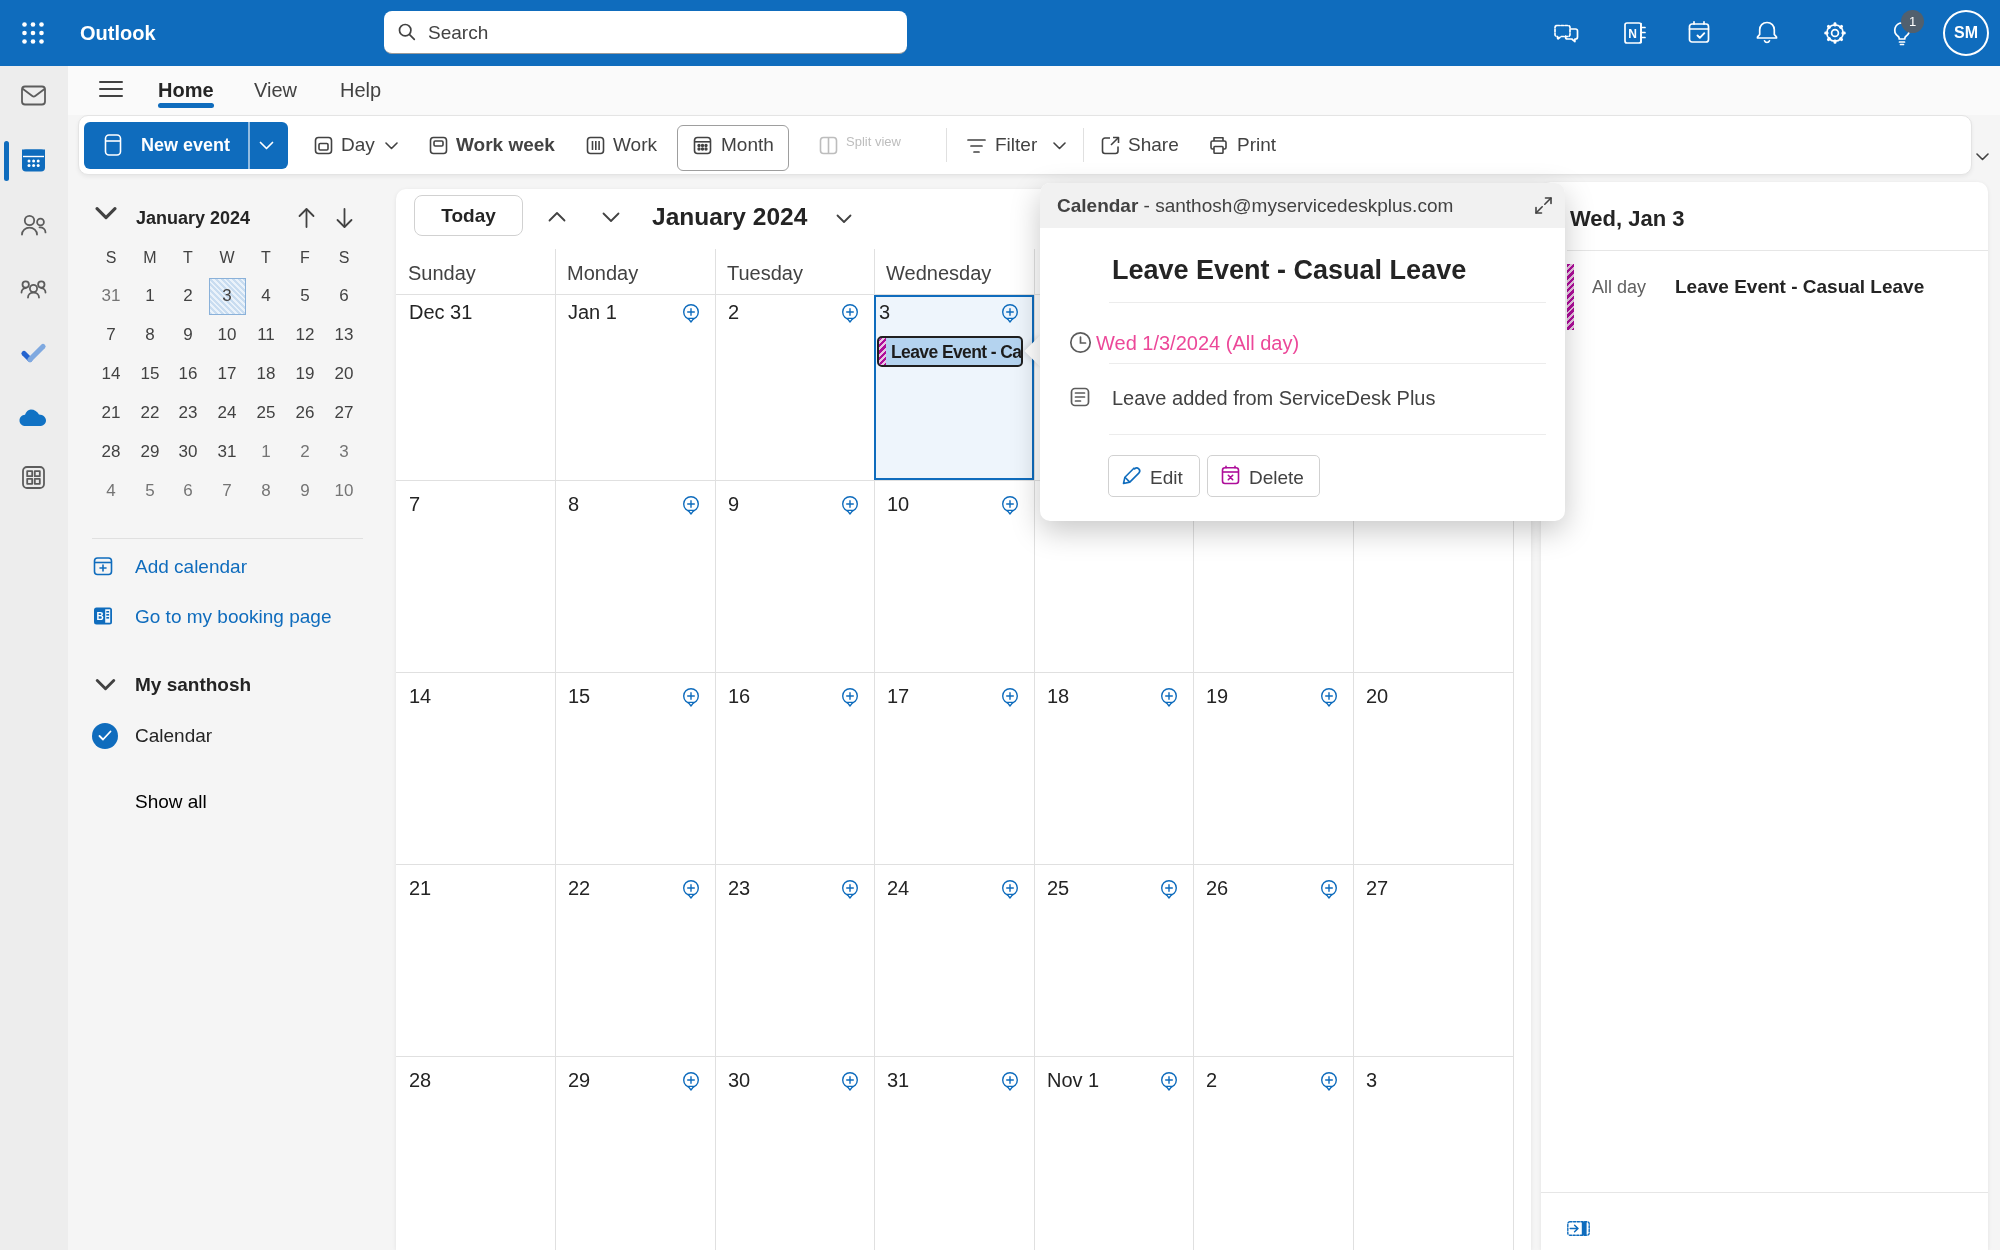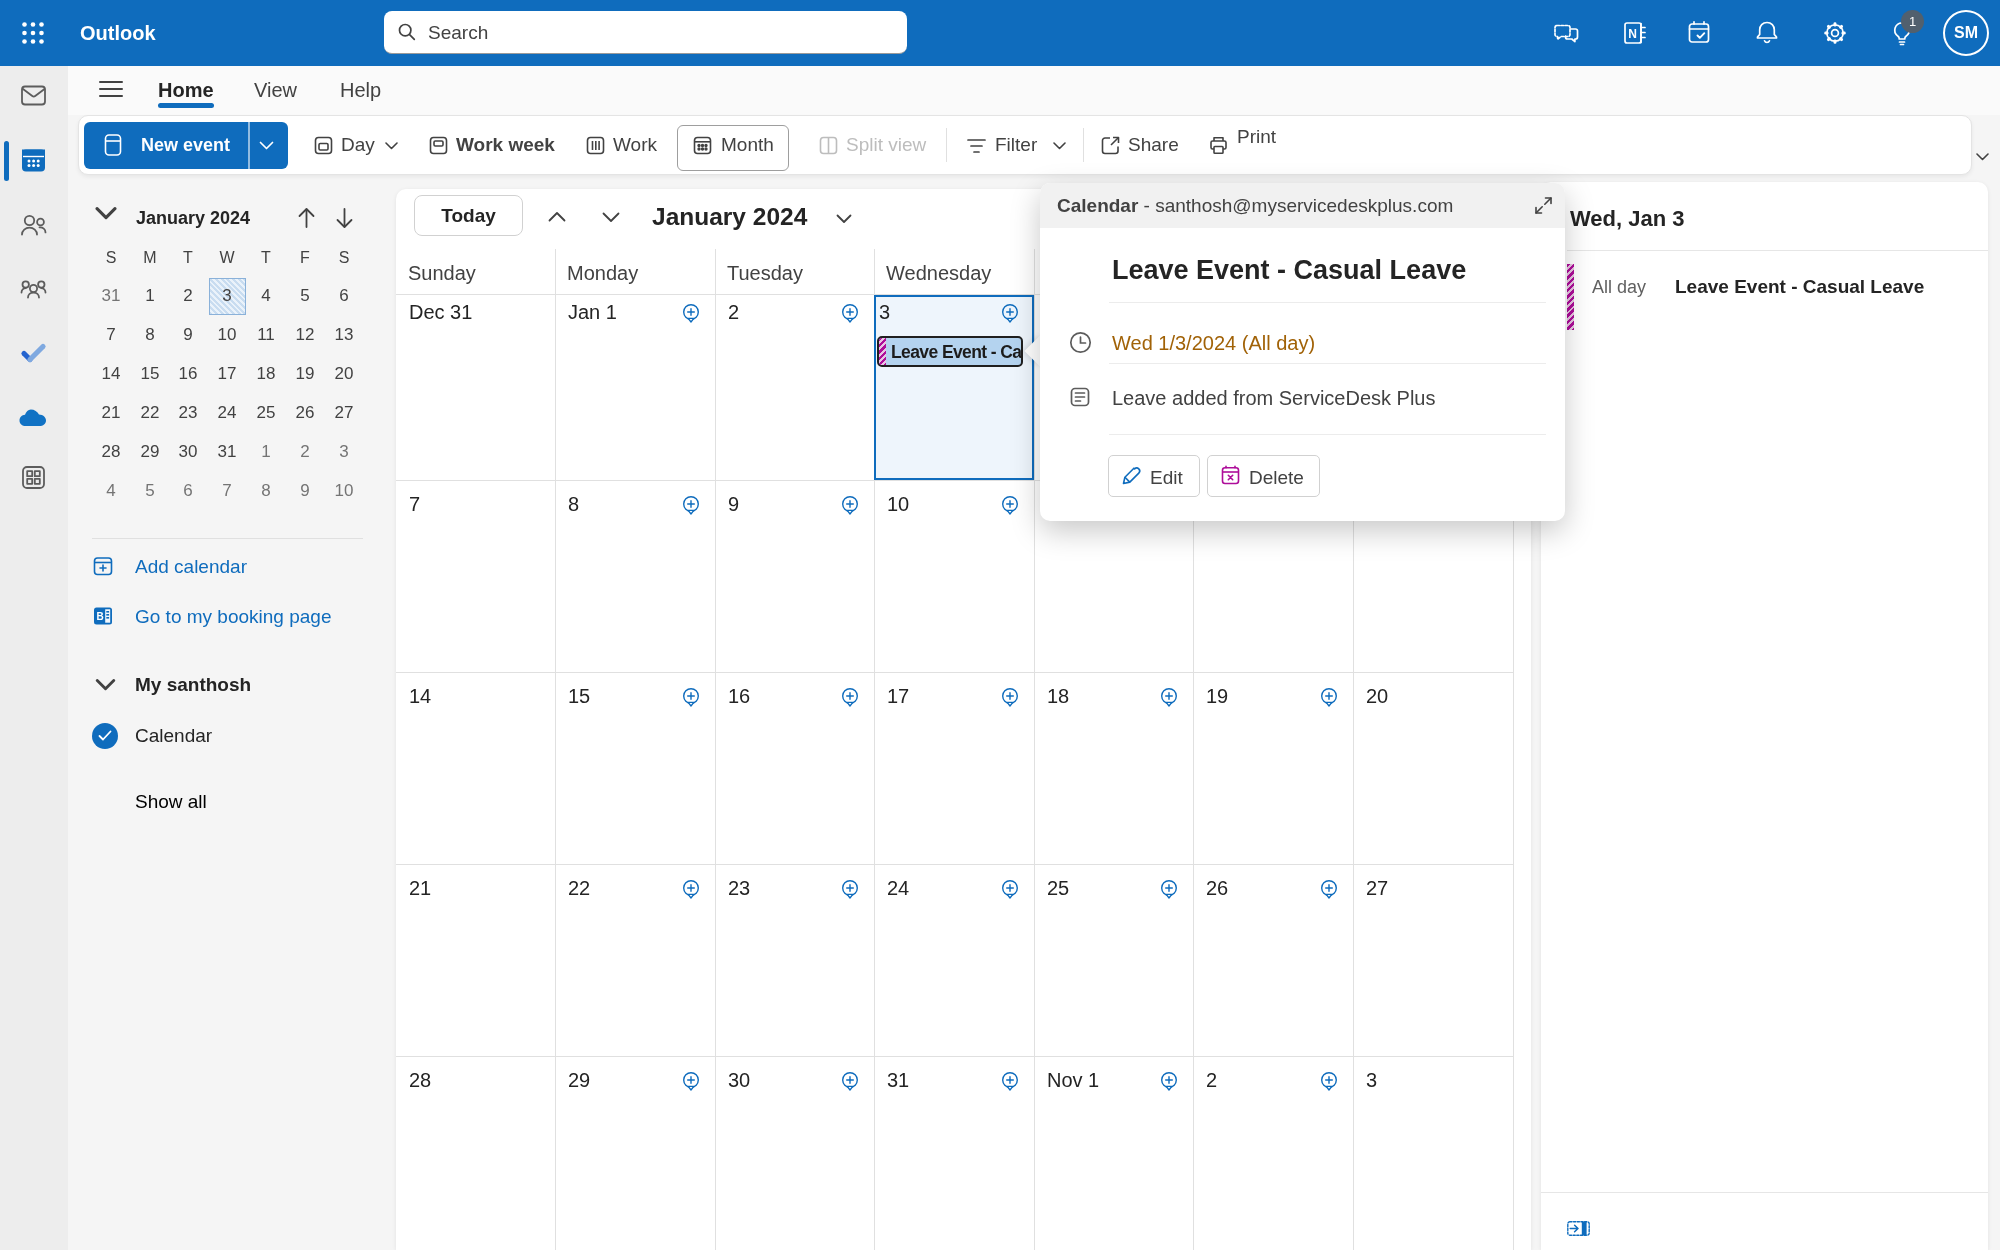--- a/index.html
+++ b/index.html
@@ -164,21 +164,21 @@
       <circle cx="14.0" cy="10.5" r="0.9" fill="#424242"></circle>
       <circle cx="7.0" cy="14.0" r="0.9" fill="#424242"></circle>
       <circle cx="10.5" cy="14.0" r="0.9" fill="#424242"></circle>
       <circle cx="14.0" cy="14.0" r="0.9" fill="#424242"></circle>
     </svg>
 <div class="abs" style="left:721px;top:134px;font-size:19px;font-weight:400;color:#424242;">Month</div>
 <svg class="abs" style="left:818px;top:135px;" width="21" height="21" viewBox="0 0 21 21" fill="none" stroke="#bdbdbd" stroke-width="1.6" stroke-linejoin="round">
       <rect x="2.5" y="2.5" width="16" height="16" rx="3"></rect>
       <line x1="10.5" y1="2.5" x2="10.5" y2="18.5"></line>
     </svg>
-<div class="abs" style="left:846px;top:134px;font-size:19px;font-weight:400;color:#bdbdbd;">Split view</div>
+<div class="abs" style="left:846px;top:134px;font-size:13px;font-weight:400;color:#bdbdbd;">Split view</div>
 <div class="abs" style="left:946px;top:128px;width:1px;height:34px;background:#e0e0e0;"></div>
 <svg class="abs" style="left:966px;top:138px;" width="21" height="16" viewBox="0 0 21 16" stroke="#424242" stroke-width="1.7" stroke-linecap="round">
       <line x1="2" y1="2" x2="19" y2="2"></line>
       <line x1="5" y1="8" x2="16" y2="8"></line>
       <line x1="8" y1="14" x2="13" y2="14"></line>
     </svg>
 <div class="abs" style="left:995px;top:134px;font-size:19px;font-weight:400;color:#424242;">Filter</div>
 <svg class="abs" style="left:1053px;top:142px;" width="13" height="8" viewBox="0 0 13 8" fill="none" stroke="#424242" stroke-width="1.6" stroke-linecap="round" stroke-linejoin="round">
       <path d="M1 1l5.5 5.5L12 1"></path>
     </svg>
@@ -187,21 +187,21 @@
       <path d="M10 3H5a2.5 2.5 0 0 0-2.5 2.5V16A2.5 2.5 0 0 0 5 18.5h10.5A2.5 2.5 0 0 0 18 16v-4.5"></path>
       <path d="M13 2.5h5.5V8"></path>
       <path d="M18 3L11 10"></path>
     </svg>
 <div class="abs" style="left:1128px;top:134px;font-size:19px;font-weight:400;color:#424242;">Share</div>
 <svg class="abs" style="left:1208px;top:135px;" width="21" height="21" viewBox="0 0 21 21" fill="none" stroke="#424242" stroke-width="1.6" stroke-linejoin="round">
       <path d="M6 6V2.8h9V6"></path>
       <rect x="3" y="6" width="15" height="8" rx="1.6"></rect>
       <rect x="6" y="11.5" width="9" height="6.7" rx="0.8" fill="#fff"></rect>
     </svg>
-<div class="abs" style="left:1237px;top:126px;font-size:19px;font-weight:400;color:#424242;">Print</div>
+<div class="abs" style="left:1237px;top:134px;font-size:19px;font-weight:400;color:#424242;">Print</div>
 <svg class="abs" style="left:1976px;top:153px;" width="13" height="8" viewBox="0 0 13 8" fill="none" stroke="#424242" stroke-width="1.6" stroke-linecap="round" stroke-linejoin="round">
       <path d="M1 1l5.5 5.5L12 1"></path>
     </svg>
 <svg class="abs" style="left:95px;top:207px;" width="22" height="13" viewBox="0 0 13 8" fill="none" stroke="#424242" stroke-width="1.9" stroke-linecap="round" stroke-linejoin="round">
       <path d="M1 1l5.5 5.5L12 1"></path>
     </svg>
 <div class="abs" style="left:136px;top:208px;font-size:18px;font-weight:700;color:#242424;">January 2024</div>
 <svg class="abs" style="left:296px;top:207px;" width="21" height="22" viewBox="0 0 21 22" fill="none" stroke="#424242" stroke-width="1.8" stroke-linecap="round" stroke-linejoin="round">
       <path d="M10.5 20V2.5"></path>
       <path d="M3.5 9L10.5 2l7 7"></path>
@@ -511,21 +511,21 @@
         <path d="M17 2l-6.2 6.2"></path>
         <path d="M7.5 17H2v-5.5"></path>
         <path d="M2 17l6.2-6.2"></path>
       </svg>
 <div class="abs" style="left:72px;top:72px;font-size:27px;font-weight:700;color:#242424;">Leave Event - Casual Leave</div>
 <div class="abs" style="left:69px;top:119px;width:437px;height:1px;background:#ececec;"></div>
 <svg class="abs" style="left:29px;top:148px;" width="23" height="23" viewBox="0 0 23 23" fill="none" stroke="#5c5c5c" stroke-width="1.7" stroke-linecap="round">
         <circle cx="11.5" cy="11.5" r="9.7"></circle>
         <path d="M11.5 6.2v5.8h5"></path>
       </svg>
-<div class="abs" style="left:72px;top:149px;font-size:20px;color:#a16207;">Wed 1/3/2024 (All day)</div>
+<div class="abs" style="left:56px;top:149px;font-size:20px;color:#ec4899;">Wed 1/3/2024 (All day)</div>
 <div class="abs" style="left:69px;top:180px;width:437px;height:1px;background:#ececec;"></div>
 <svg class="abs" style="left:29px;top:203px;" width="22" height="22" viewBox="0 0 22 22" fill="none" stroke="#5c5c5c" stroke-width="1.7" stroke-linecap="round" stroke-linejoin="round">
         <rect x="2.5" y="2.5" width="17" height="17" rx="3.5"></rect>
         <path d="M6.5 7h9M6.5 11h9M6.5 15h5"></path>
       </svg>
 <div class="abs" style="left:72px;top:204px;font-size:20px;color:#424242;">Leave added from ServiceDesk Plus</div>
 <div class="abs" style="left:69px;top:251px;width:437px;height:1px;background:#ececec;"></div>
 <div class="abs" style="left:68px;top:272px;width:92px;height:42px;border:1px solid #d1d1d1;border-radius:5px;"></div>
 <svg class="abs" style="left:81px;top:282px;" width="21" height="21" viewBox="0 0 21 21" fill="none" stroke="#0f6cbd" stroke-width="1.6" stroke-linejoin="round">
         <path d="M12.9 3.2l-9 9L2.5 18.5l6.3-1.4 9-9a2.97 2.97 0 0 0-4.2-4.2z"></path>

